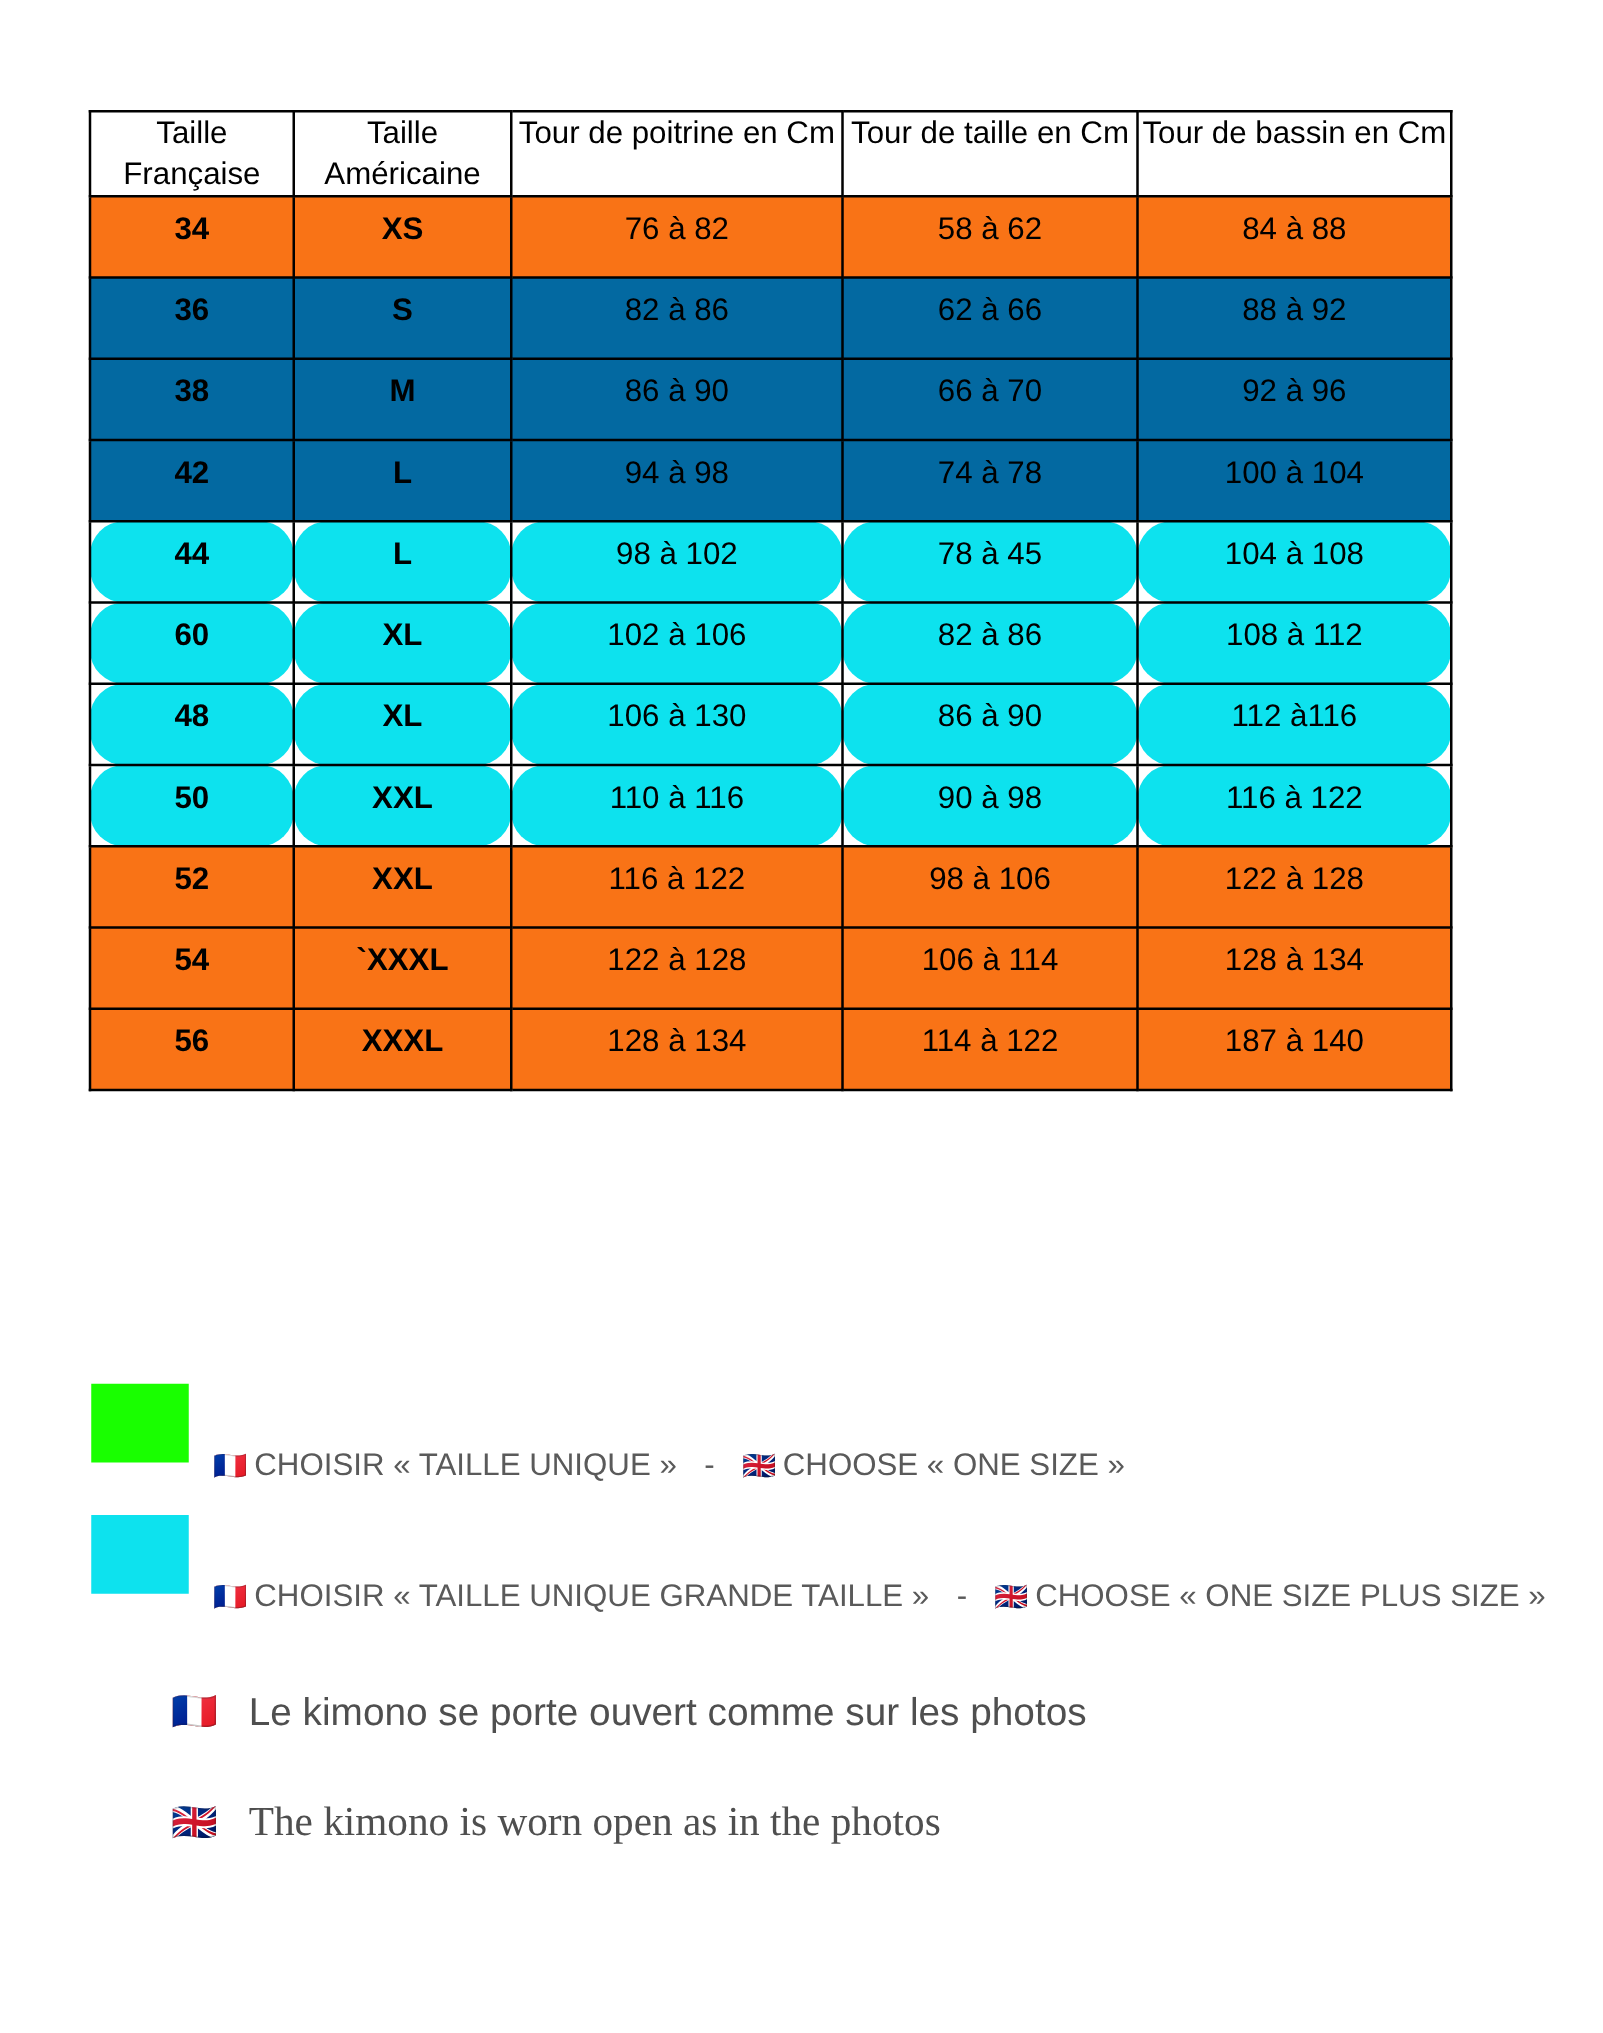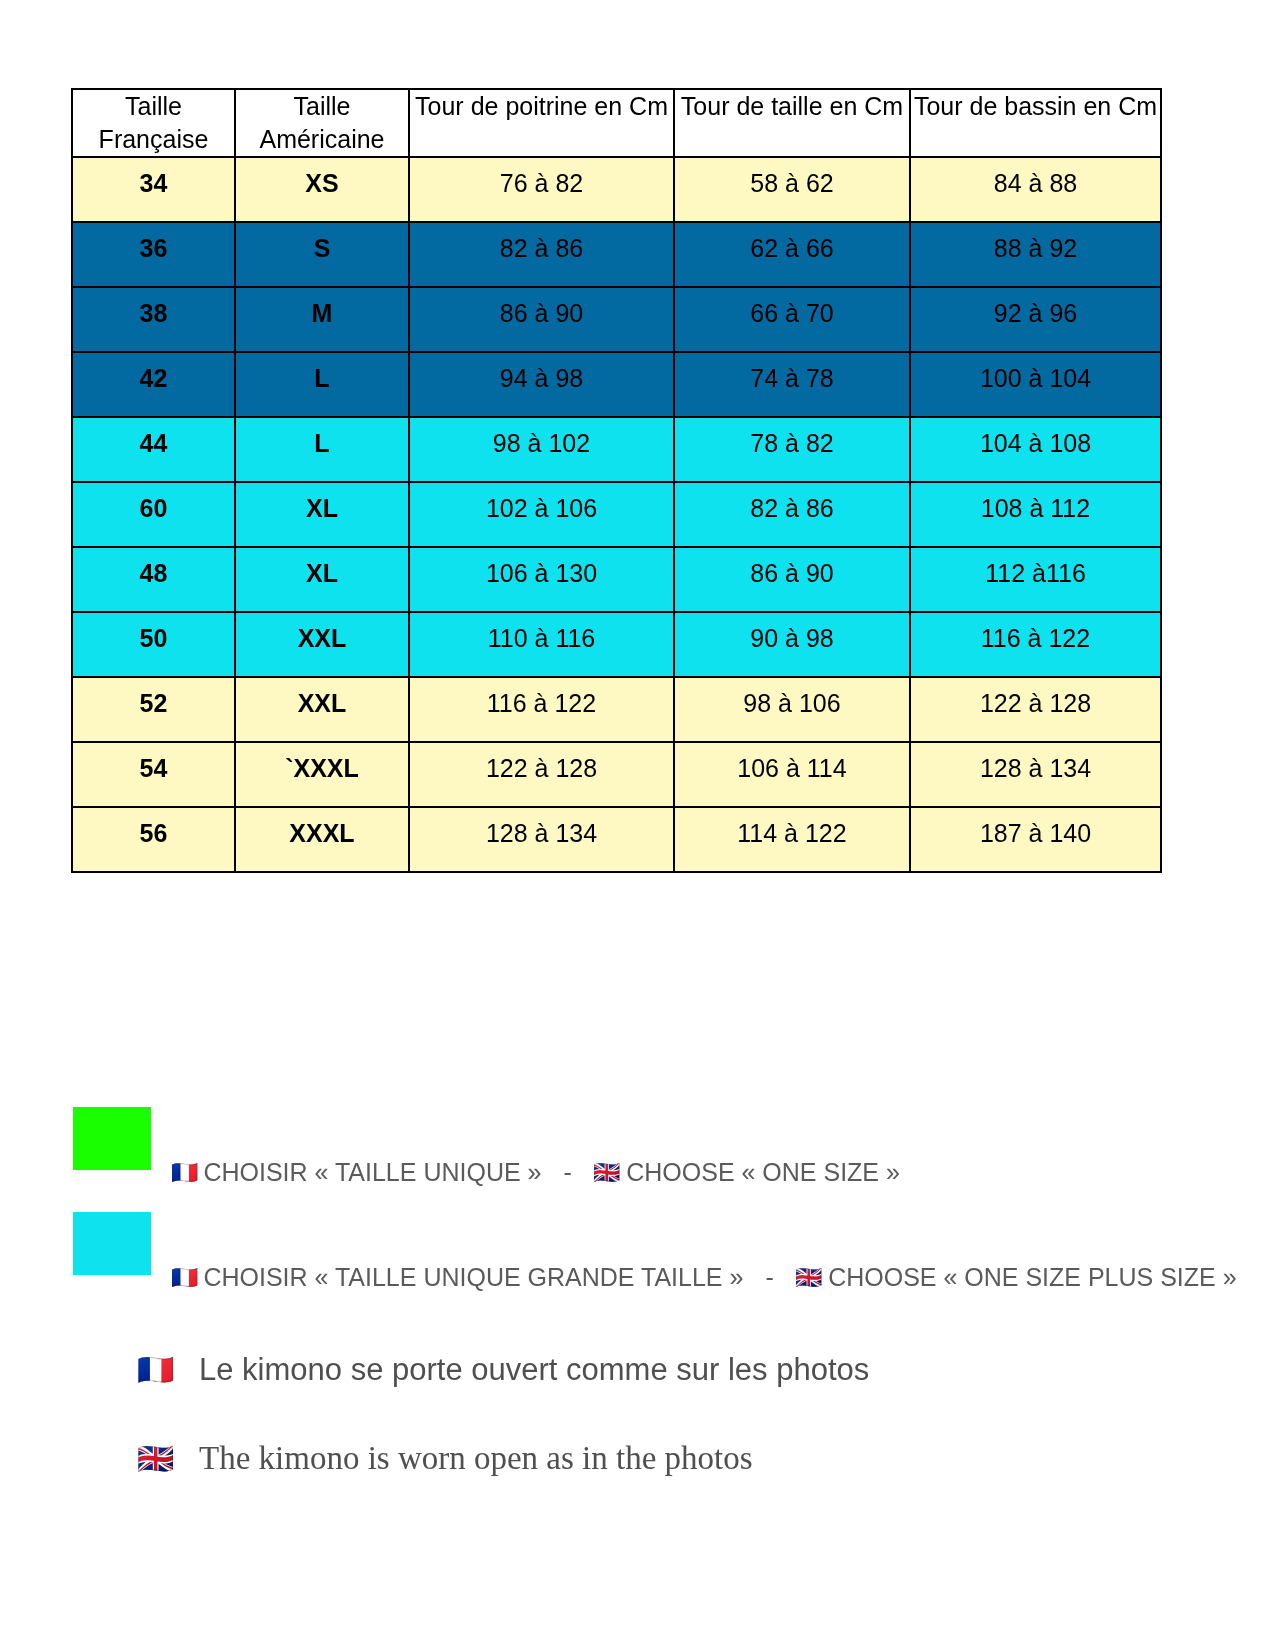--- a/index.html
+++ b/index.html
@@ -60,23 +60,23 @@
     display: block;
     padding-top: 12px;
   }
   tbody tr td:nth-child(1) .cell-text,
   tbody tr td:nth-child(2) .cell-text {
     font-weight: bold;
   }
   tr.h-mid    td { height: 63px; }
 
   
-  .band-red  td { background: #fef9c3; }
+  .band-red  td { background: #f97316; }
   .band-green td { background: #0369a1; }
-  .band-cyan td { background: #0de2ee; }
+  .band-cyan td { background: #0de2ee; border-radius: 27px; }
 
   
   .legend {
     position: absolute;
     left: 0;
     top: 0;
     width: 100%;
   }
   .legend-row {
     position: absolute;
@@ -238,21 +238,21 @@
           <td>
             <span class="cell-text">44</span>
           </td>
           <td>
             <span class="cell-text">L</span>
           </td>
           <td>
             <span class="cell-text">98 à 102</span>
           </td>
           <td>
-            <span class="cell-text">78 à 82</span>
+            <span class="cell-text">78 à 45</span>
           </td>
           <td>
             <span class="cell-text">104 à 108</span>
           </td>
         </tr>
         <tr class="band-cyan h-mid">
           <td>
             <span class="cell-text">60</span>
           </td>
           <td>

